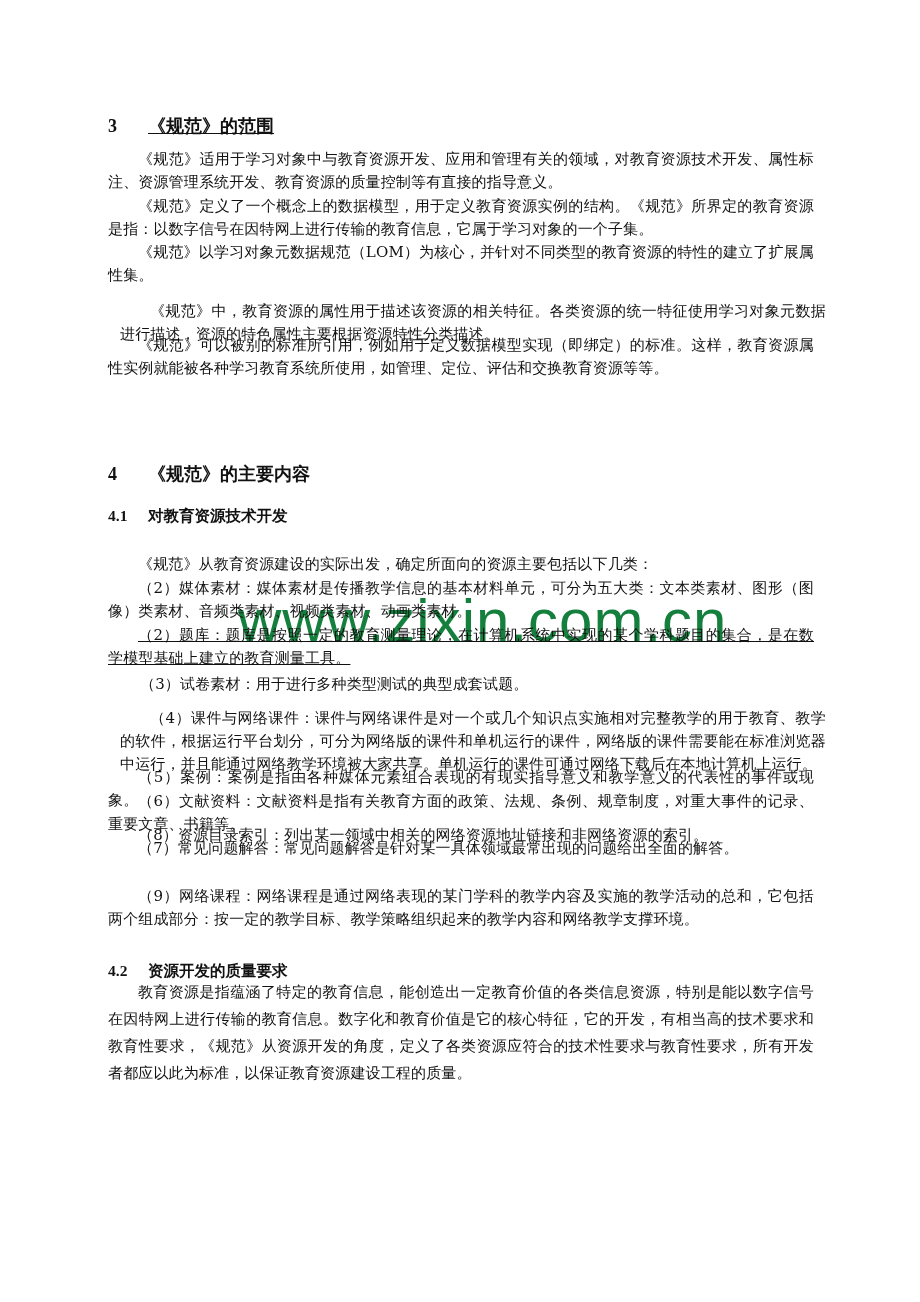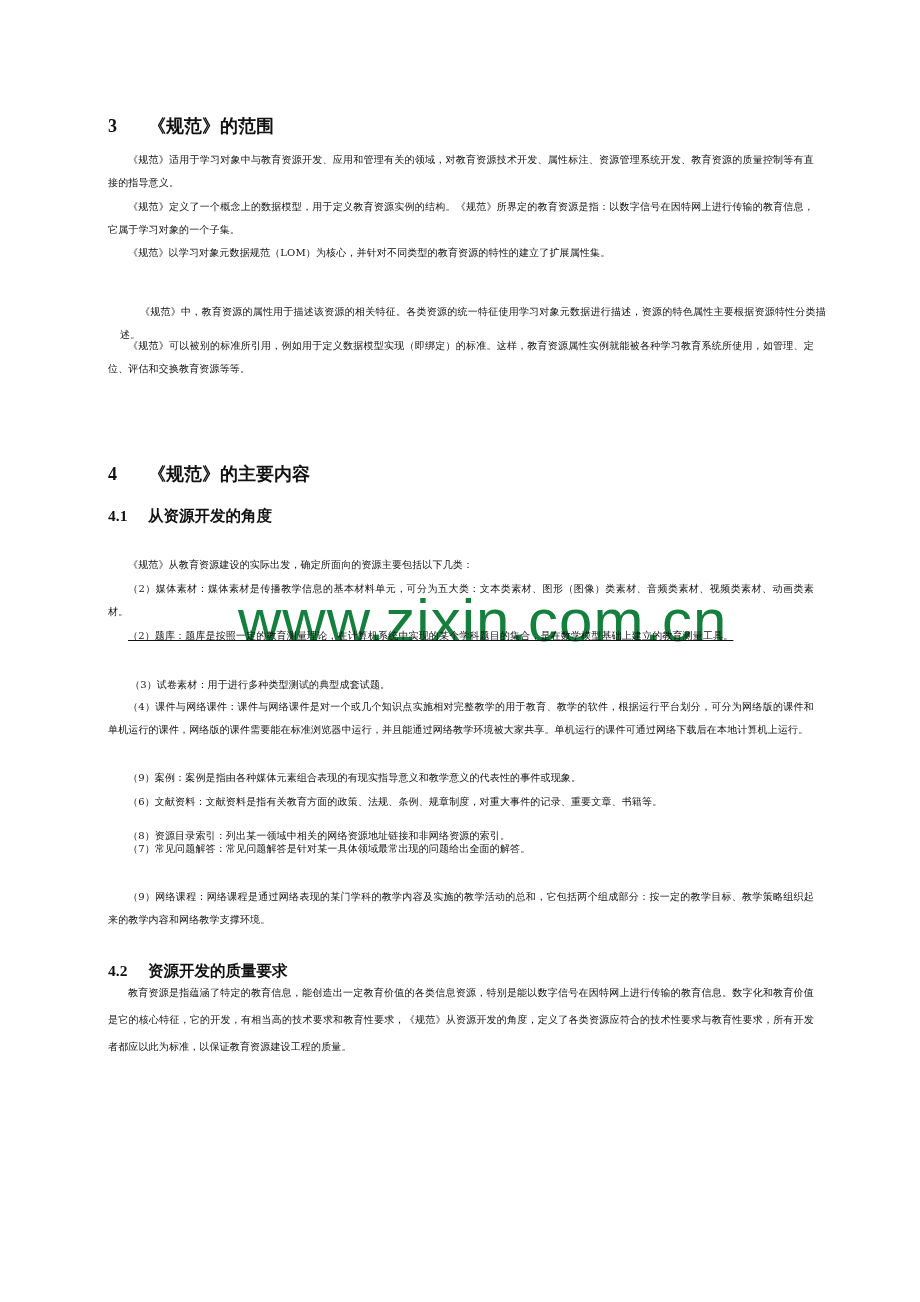--- a/index.html
+++ b/index.html
@@ -14,62 +14,62 @@
     font-family: "Liberation Serif", "DejaVu Serif", serif; white-space: nowrap;
   }
   .h1 .num { display: inline-block; width: 40px; }
   .h2 {
     position: absolute; left: 0; font-weight: bold; font-size: 15.5px;
     font-family: "Liberation Serif", "DejaVu Serif", serif; white-space: nowrap;
   }
   .h2 .num { display: inline-block; width: 40px; }
   .para {
     position: absolute; left: 0; width: 706px;
-    font-size: 10px; line-height: 23px; text-indent: 2em;
+    font-size: 15px; line-height: 23px; text-indent: 2em;
     text-align: justify; letter-spacing: 0.15px;
   }
   .watermark {
     position: absolute; left: 238px; top: 586px;
     font-family: "Liberation Sans", "DejaVu Sans", sans-serif;
     font-size: 60px; color: #15803d; letter-spacing: 1px;
     white-space: nowrap; pointer-events: none; z-index: 0;
   }
   .page { z-index: 1; }
 </style>
 </head>
 <body>
 
 <div class="watermark">www.zixin.com.cn</div>
 
 <div class="page">
 
-  <div class="h1" style="top:114px;">
+  <div class="h1" style="top:114px;text-decoration:underline;">
     <span class="num">3</span><span>《规范》的范围</span>
   </div>
 
   <p class="para" style="top:148px;margin:0;">《规范》适用于学习对象中与教育资源开发、应用和管理有关的领域，对教育资源技术开发、属性标注、资源管理系统开发、教育资源的质量控制等有直接的指导意义。</p>
   <p class="para" style="top:195px;margin:0;">《规范》定义了一个概念上的数据模型，用于定义教育资源实例的结构。《规范》所界定的教育资源是指：以数字信号在因特网上进行传输的教育信息，它属于学习对象的一个子集。</p>
   <p class="para" style="top:241px;margin:0;">《规范》以学习对象元数据规范（LOM）为核心，并针对不同类型的教育资源的特性的建立了扩展属性集。</p>
   <p class="para" style="top:288px;margin:12px;">《规范》中，教育资源的属性用于描述该资源的相关特征。各类资源的统一特征使用学习对象元数据进行描述，资源的特色属性主要根据资源特性分类描述。</p>
   <p class="para" style="top:334px;margin:0;">《规范》可以被别的标准所引用，例如用于定义数据模型实现（即绑定）的标准。这样，教育资源属性实例就能被各种学习教育系统所使用，如管理、定位、评估和交换教育资源等等。</p>
 
   <div class="h1" style="top:462px;">
     <span class="num">4</span><span>《规范》的主要内容</span>
   </div>
 
   <div class="h2" style="top:506px;">
-    <span class="num">4.1</span><span>从资源开发的角度</span>
+    <span class="num">4.1</span><span>对教育资源技术开发</span>
   </div>
 
   <p class="para" style="top:553px;margin:0;">《规范》从教育资源建设的实际出发，确定所面向的资源主要包括以下几类：</p>
   <p class="para" style="top:577px;margin:0;">（2）媒体素材：媒体素材是传播教学信息的基本材料单元，可分为五大类：文本类素材、图形（图像）类素材、音频类素材、视频类素材、动画类素材。</p>
   <p class="para" style="top:624px;margin:0;text-decoration:underline;">（2）题库：题库是按照一定的教育测量理论，在计算机系统中实现的某个学科题目的集合，是在数学模型基础上建立的教育测量工具。</p>
   <p class="para" style="top:671px;margin:2px;">（3）试卷素材：用于进行多种类型测试的典型成套试题。</p>
-  <p class="para" style="top:695px;margin:0;">（4）课件与网络课件：课件与网络课件是对一个或几个知识点实施相对完整教学的用于教育、教学的软件，根据运行平台划分，可分为网络版的课件和单机运行的课件，网络版的课件需要能在标准浏览器中运行，并且能通过网络教学环境被大家共享。单机运行的课件可通过网络下载后在本地计算机上运行。</p>
-  <p class="para" style="top:766px;margin:0;">（9）案例：案例是指由各种媒体元素组合表现的有现实指导意义和教学意义的代表性的事件或现象。</p>
+  <p class="para" style="top:695px;margin:12px;">（4）课件与网络课件：课件与网络课件是对一个或几个知识点实施相对完整教学的用于教育、教学的软件，根据运行平台划分，可分为网络版的课件和单机运行的课件，网络版的课件需要能在标准浏览器中运行，并且能通过网络教学环境被大家共享。单机运行的课件可通过网络下载后在本地计算机上运行。</p>
+  <p class="para" style="top:766px;margin:0;">（5）案例：案例是指由各种媒体元素组合表现的有现实指导意义和教学意义的代表性的事件或现象。</p>
   <p class="para" style="top:790px;margin:0;">（6）文献资料：文献资料是指有关教育方面的政策、法规、条例、规章制度，对重大事件的记录、重要文章、书籍等。</p>
   <p class="para" style="top:837px;margin:0;">（7）常见问题解答：常见问题解答是针对某一具体领域最常出现的问题给出全面的解答。</p>
   <p class="para" style="top:824px;margin:0;">（8）资源目录索引：列出某一领域中相关的网络资源地址链接和非网络资源的索引。</p>
   <p class="para" style="top:885px;margin:0;">（9）网络课程：网络课程是通过网络表现的某门学科的教学内容及实施的教学活动的总和，它包括两个组成部分：按一定的教学目标、教学策略组织起来的教学内容和网络教学支撑环境。</p>
 
   <div class="h2" style="top:961px;">
     <span class="num">4.2</span><span>资源开发的质量要求</span>
   </div>
 
   <p class="para" style="top:979px;margin:0;line-height:27px;">教育资源是指蕴涵了特定的教育信息，能创造出一定教育价值的各类信息资源，特别是能以数字信号在因特网上进行传输的教育信息。数字化和教育价值是它的核心特征，它的开发，有相当高的技术要求和教育性要求，《规范》从资源开发的角度，定义了各类资源应符合的技术性要求与教育性要求，所有开发者都应以此为标准，以保证教育资源建设工程的质量。</p>

